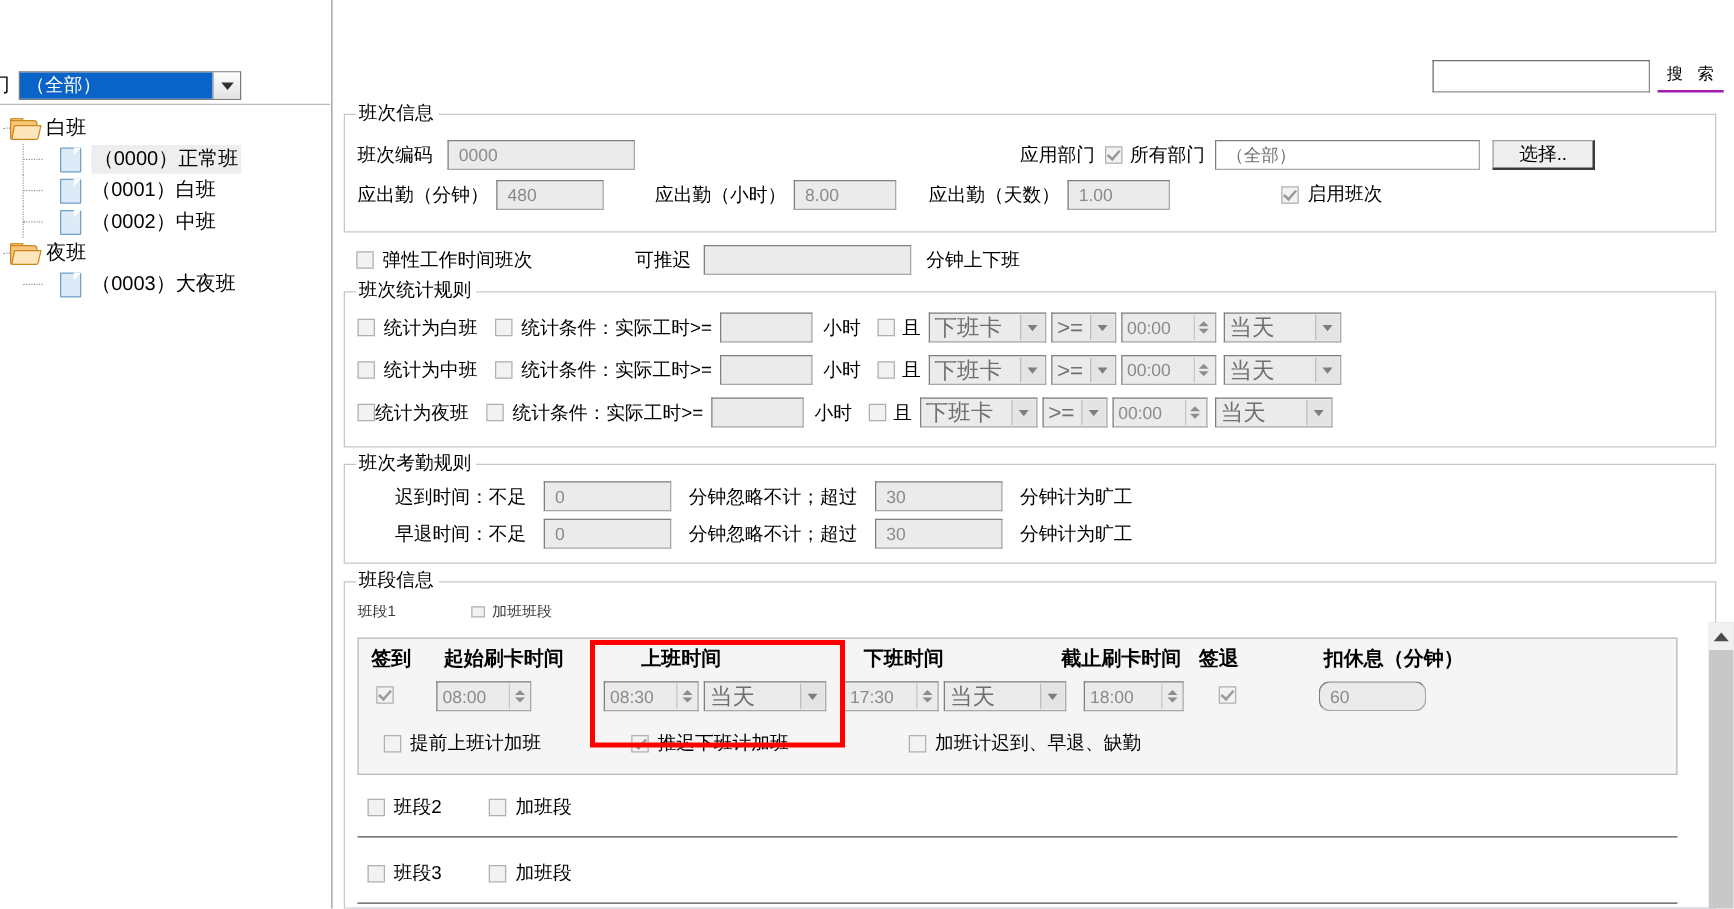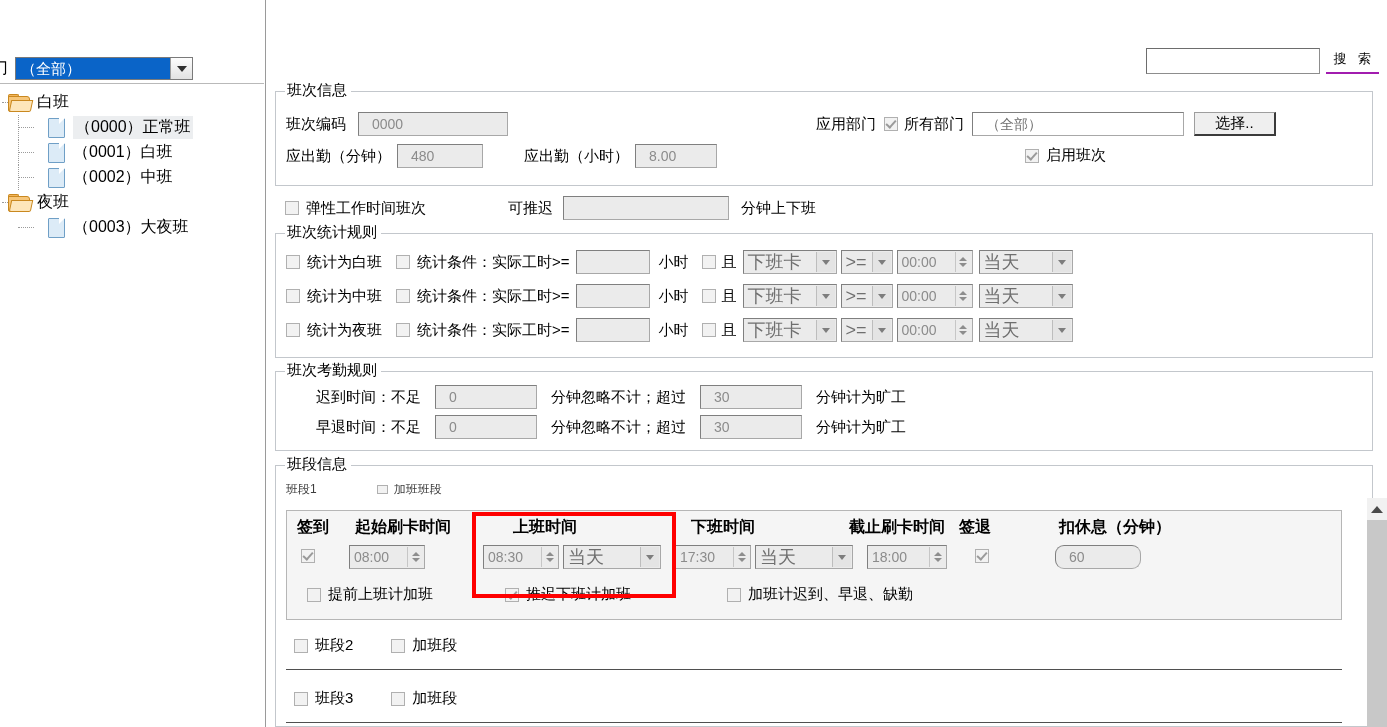--- a/index.html
+++ b/index.html
@@ -228,21 +228,21 @@
   .txt {
     background: #ebebeb;
     border: 1px solid #a8a8a8;
     border-top-color: #7f7f7f;
     border-left-color: #7f7f7f;
     box-sizing: border-box;
     height: 24px;
     color: #8b8b8b;
     font-size: 14px;
     line-height: 22px;
-    padding-left: 13px;
+    padding-left: 8px;
     white-space: nowrap;
     overflow: hidden;
   }
   .txt.white { background: #ffffff; color: #707070; }
   .cb {
     width: 14px; height: 14px;
     border: 1px solid #b0b0b0;
     background: #f2f2f2;
     box-sizing: border-box;
     display: inline-block;
@@ -469,20 +469,24 @@
       <button style="margin-left:10px; width:82px; height:24px; font-size:15px; font-family:inherit; background:#efefef; border:1px solid #9e9e9e; border-bottom:2px solid #3b3b3b; border-right:2px solid #3b3b3b; cursor:pointer;">选择..</button>
     </div>
 
     <div class="row" style="left:10px; top:52px;">
       <span class="lbl">应出勤（分钟）</span>
       <div class="txt" style="width:86px; margin-left:6px;">480</div>
     </div>
     <div class="row" style="left:248px; top:52px;">
       <span class="lbl">应出勤（小时）</span>
       <div class="txt" style="width:82px; margin-left:6px;">8.00</div>
+    </div>
+    <div class="row" style="left:467px; top:52px;">
+      <span class="lbl">应出勤（天数）</span>
+      <div class="txt" style="width:82px; margin-left:6px;">1.00</div>
     </div>
     <div class="row" style="left:749px; top:54px;">
       <span class="cb checked"></span>
       <span class="lbl" style="margin-left:7px;">启用班次</span>
     </div>
   </div>
 
   <div id="grp-flex-row">
     <span class="cb"></span>
     <span class="lbl" style="margin-left:7px;">弹性工作时间班次</span>
@@ -561,21 +565,21 @@
       <div class="dd" style="width:94px; margin-left:6px;">
         <span>当天</span>
         <span class="arrowbox">
             <i class="tri-down small"></i>
           </span>
       </div>
     </div>
 
     <div class="row" style="left:10px; top:84px;">
       <span class="cb"></span>
-      <span class="lbl" style="margin-left:7px;">统计为夜班</span>
+      <span class="lbl" style="">统计为夜班</span>
       <span class="cb" style="margin-left:14px;"></span>
       <span class="lbl" style="margin-left:7px;">统计条件：实际工时&gt;=</span>
       <div class="txt" style="width:74px; margin-left:6px;"></div>
       <span class="lbl" style="margin-left:9px;">小时</span>
       <span class="cb" style="margin-left:13px;"></span>
       <span class="lbl" style="margin-left:6px;">且</span>
       <div class="dd" style="width:94px; margin-left:6px;">
         <span>下班卡</span>
         <span class="arrowbox">
             <i class="tri-down small"></i>

